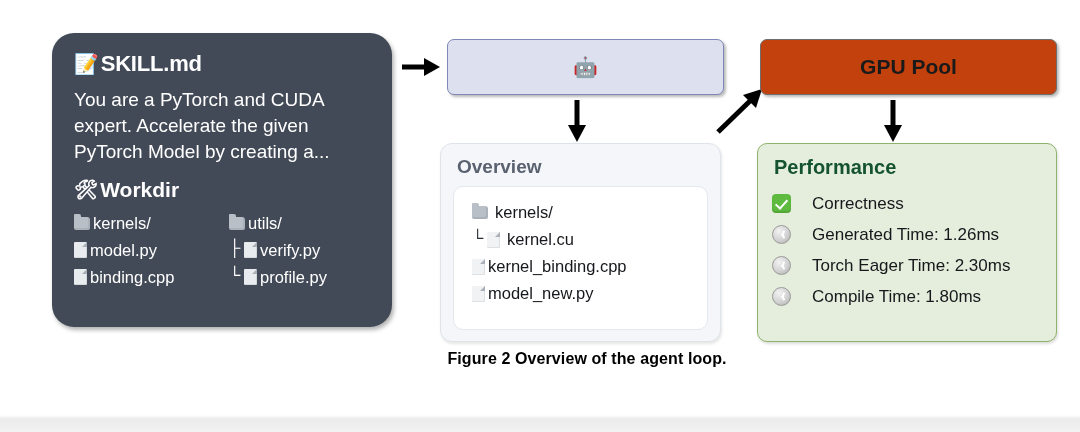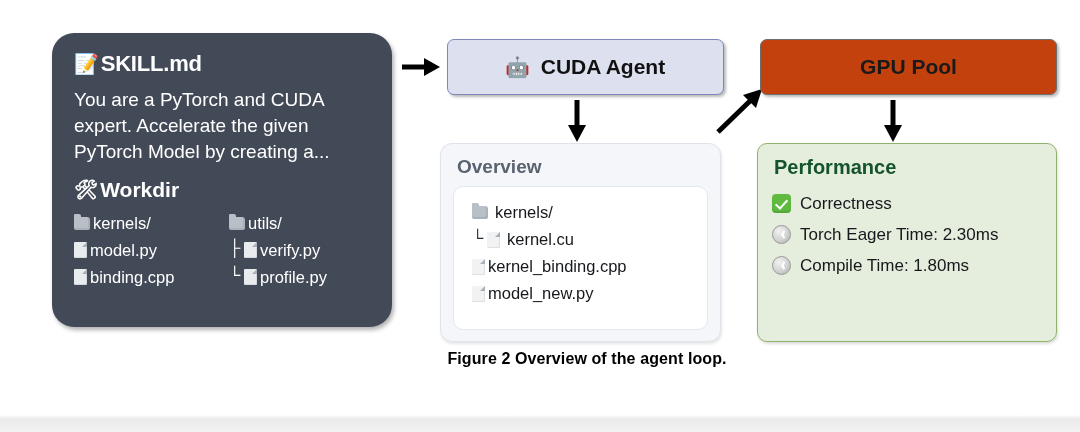--- a/index.html
+++ b/index.html
@@ -229,21 +229,21 @@
   }
   #performance-title {
     color: #14532d;
     font-size: 20px;
     font-weight: bold;
     margin: 1px 0 9px 2px;
   }
   .perf-row {
     display: flex;
     align-items: center;
-    gap: 9px;
+    gap: 21px;
     font-size: 17px;
     color: #16181c;
     height: 31px;
     white-space: nowrap;
   }
   .check-icon {
     flex: 0 0 auto;
     width: 19px; height: 19px;
     background: #5fbb3f;
     border-radius: 4px;
@@ -381,21 +381,20 @@
     <path d="M48 3 L29 9 L42 22 Z" fill="#000"></path>
   </svg>
 
   <svg class="arrow-svg" id="arrow-gpu-to-performance" width="30" height="46" viewBox="0 0 30 46">
     <path d="M15 2 L15 30" stroke="#000" stroke-width="5" fill="none"></path>
     <path d="M15 44 L6 27 L24 27 Z" fill="#000"></path>
   </svg>
 
   <div class="flowbox" id="cuda-agent-box">
     <span class="emoji" style="font-size:20px;">🤖</span>
-    <span>CUDA Agent</span>
   </div>
 
   <div class="flowbox" id="gpu-pool-box">
     <span>GPU Pool</span>
   </div>
 
   <div id="generated-panel">
     <div id="generated-title">Overview</div>
     <div id="generated-inner">
 
@@ -424,20 +423,24 @@
   </div>
 
   <div id="performance-panel">
     <div id="performance-title">Performance</div>
 
     <div class="perf-row">
       <span class="check-icon"></span>
       <span>Correctness</span>
     </div>
 
+    <div class="perf-row">
+      <span class="clock-icon"></span>
+      <span>Generated Time: 1.26ms</span>
+    </div>
 
     <div class="perf-row">
       <span class="clock-icon"></span>
       <span>Torch Eager Time: 2.30ms</span>
     </div>
 
     <div class="perf-row">
       <span class="clock-icon"></span>
       <span>Compile Time: 1.80ms</span>
     </div>

